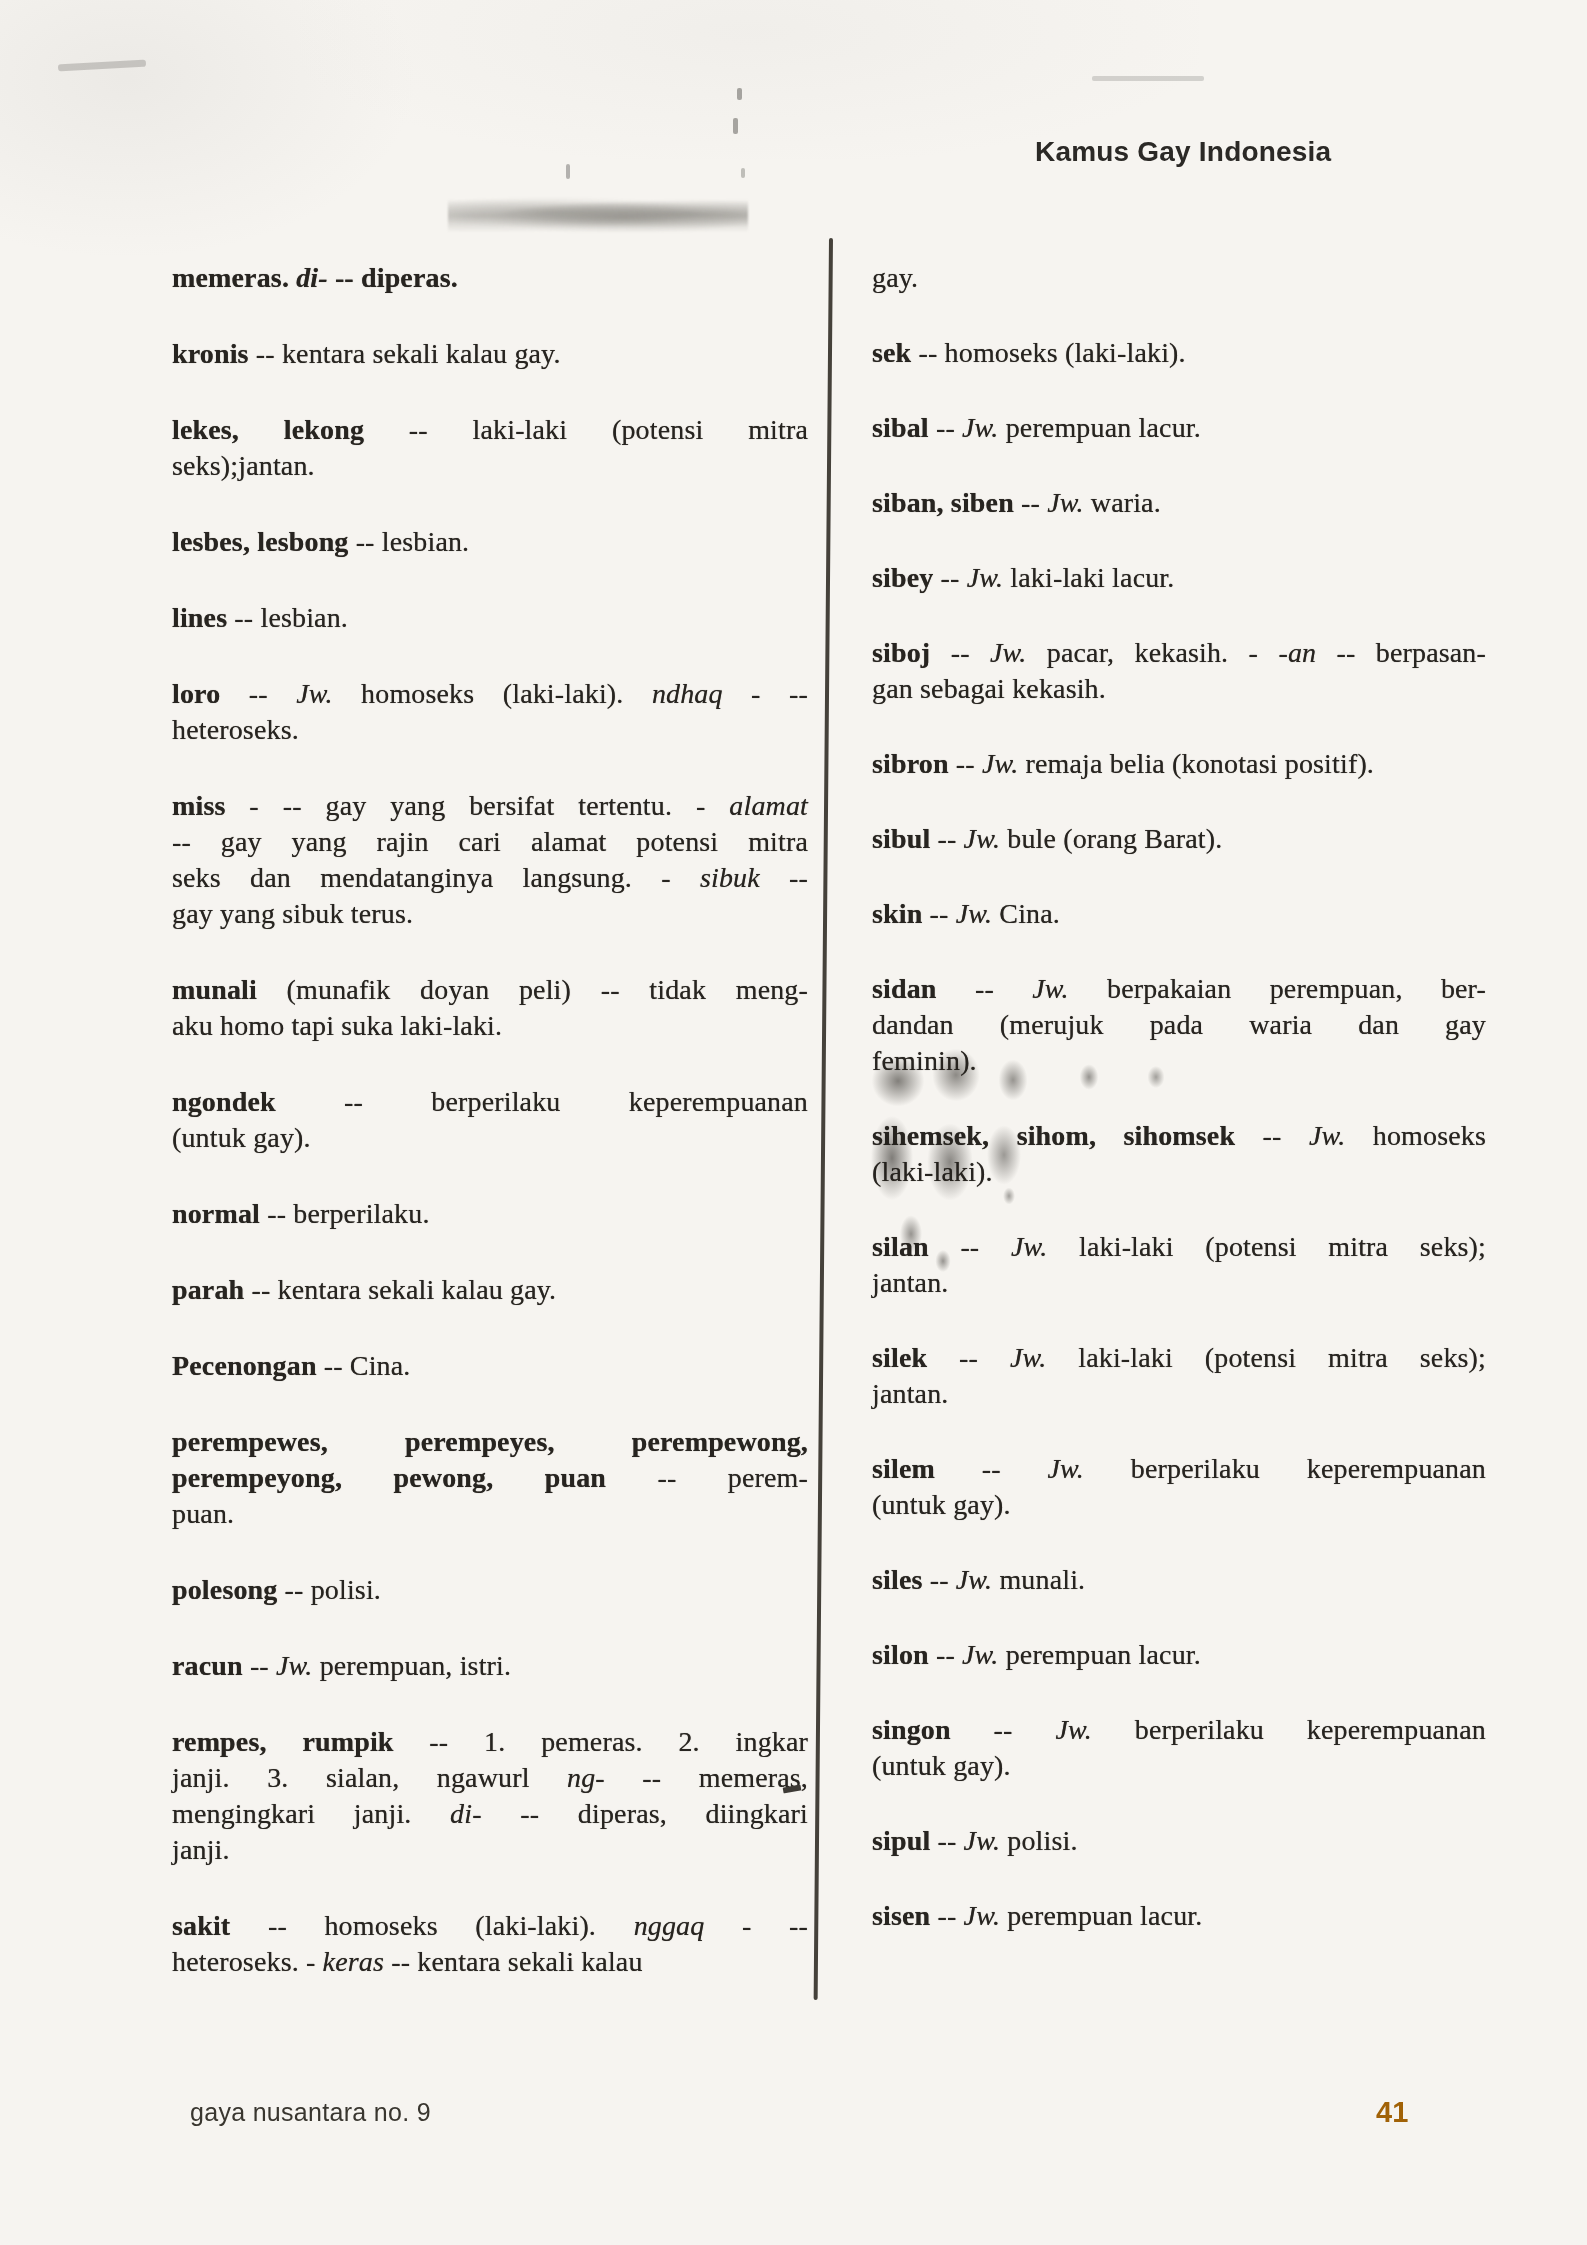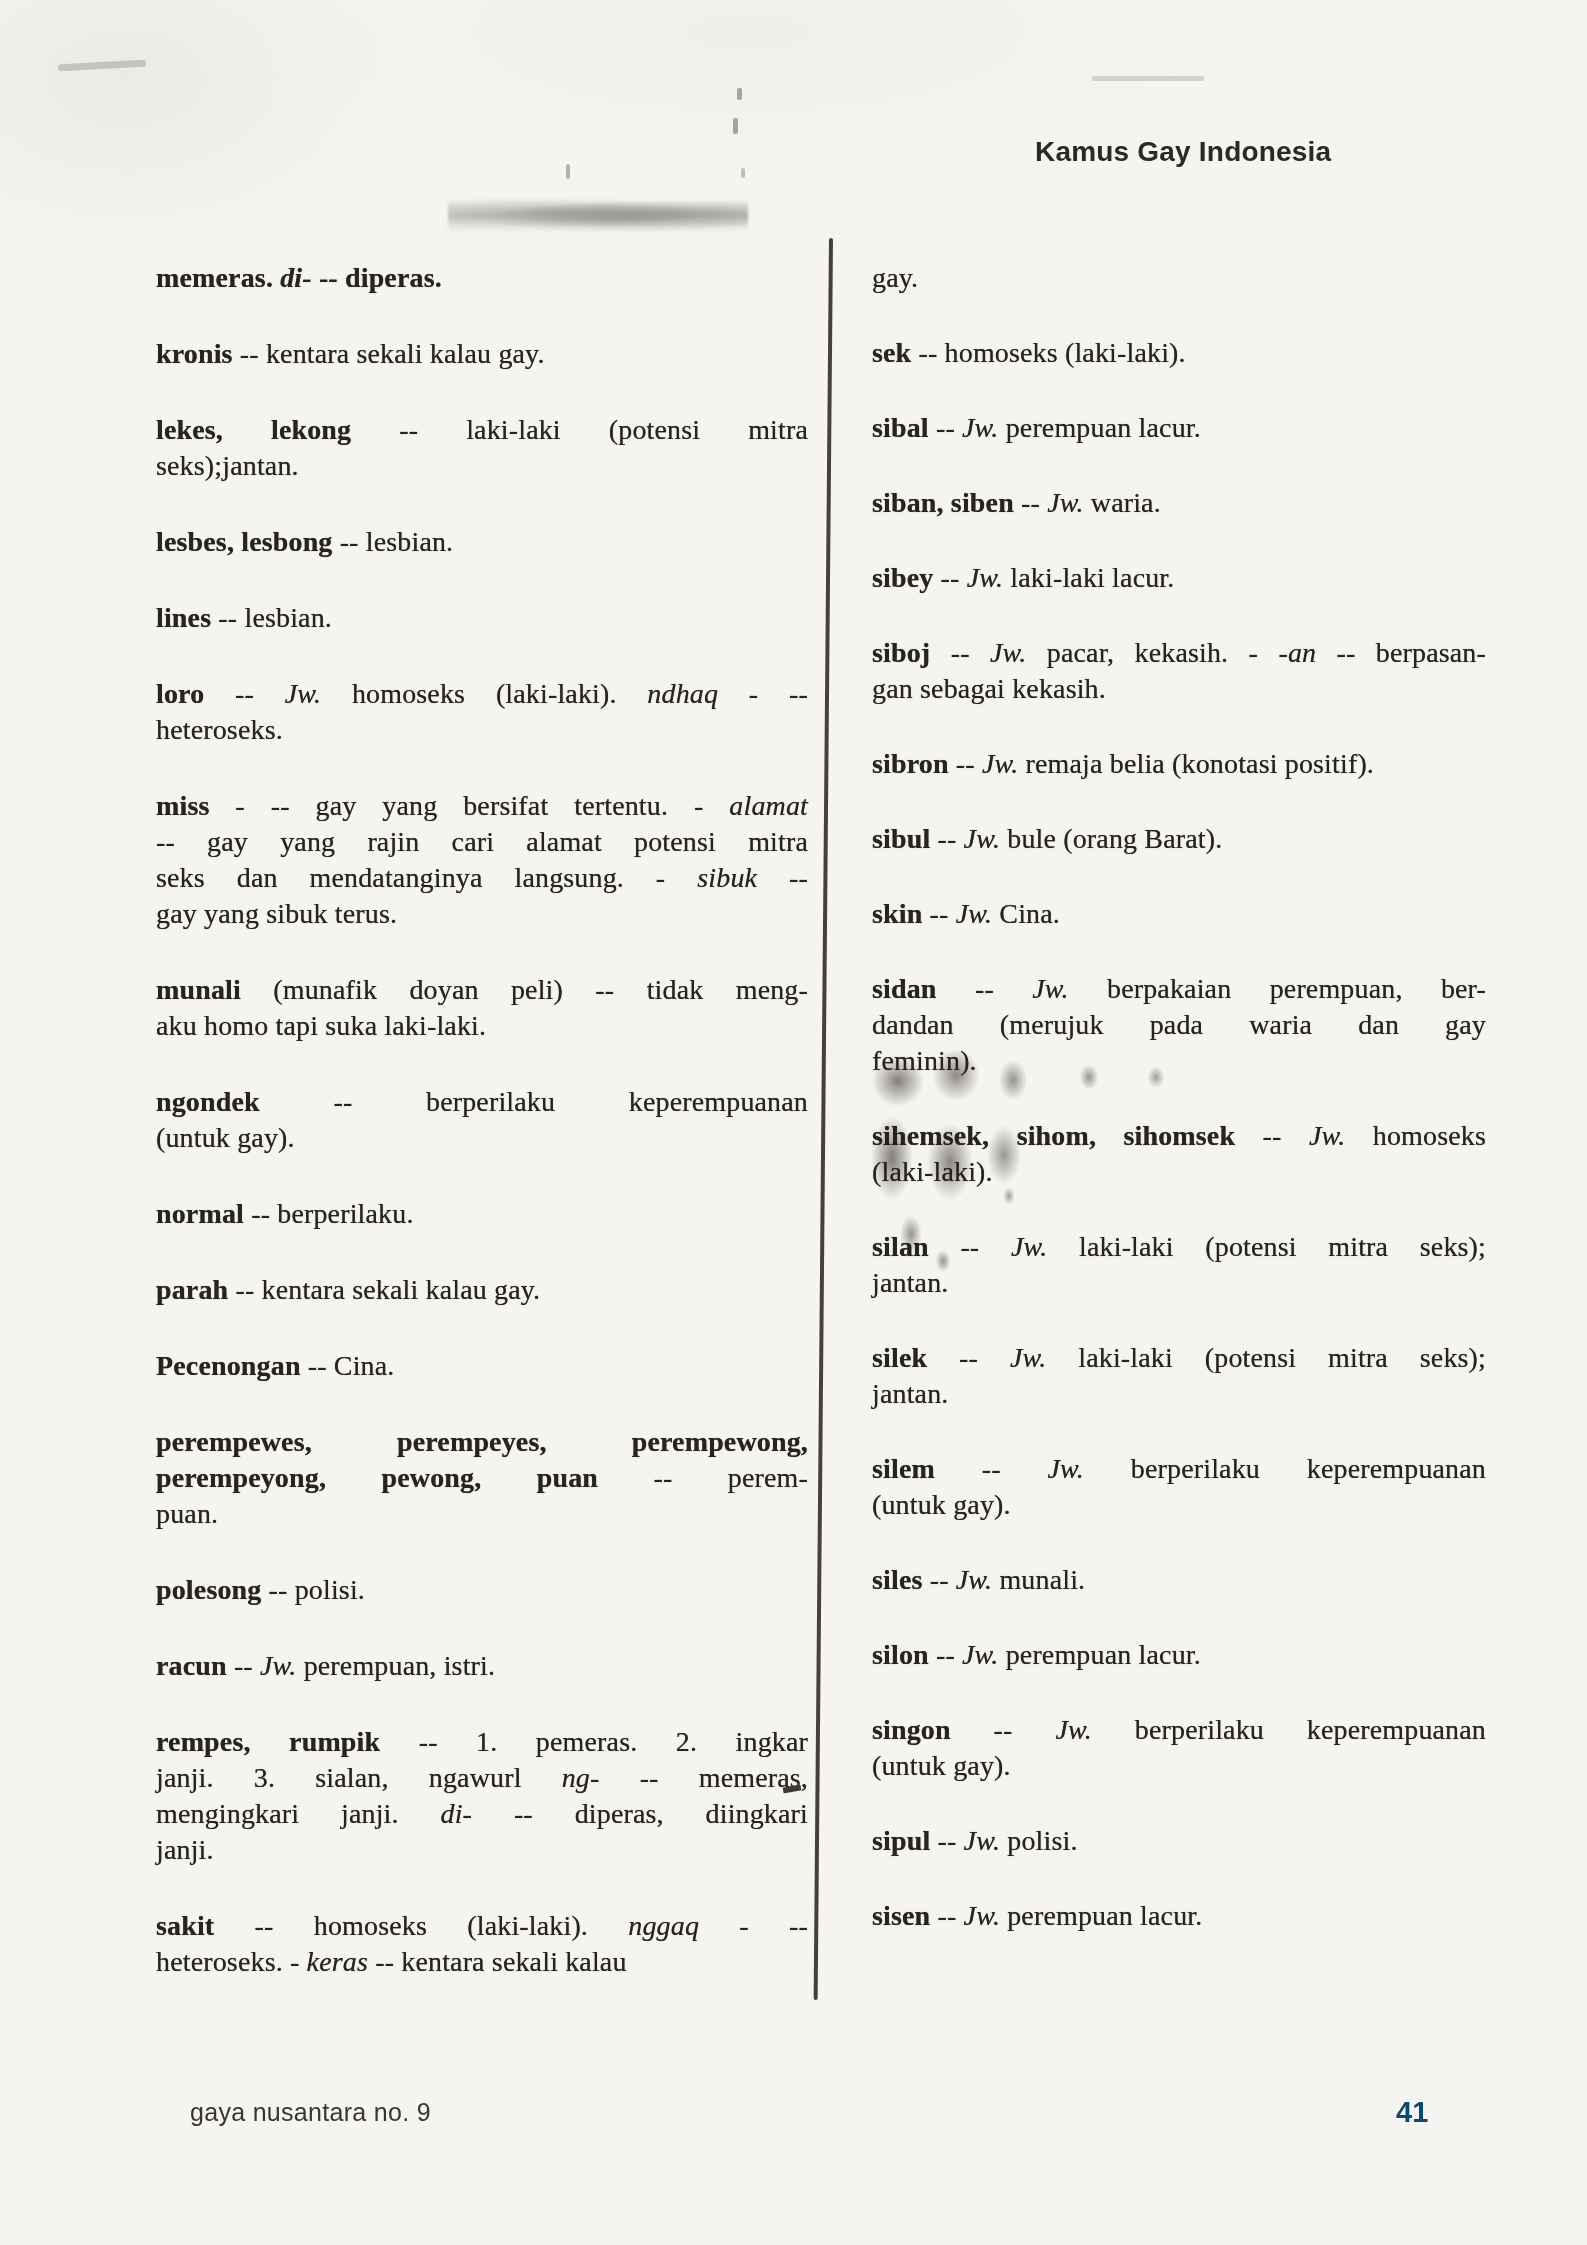--- a/index.html
+++ b/index.html
@@ -45,21 +45,21 @@
     top: 260px;
     color: #272420;
     font-size: 28px;
     line-height: 36px;
     letter-spacing: 0.15px;
     text-shadow: 0 0 0.7px rgba(45,40,34,0.75);
   }
   #left-col  { left: 156px; width: 652px; }
   #right-col { left: 872px; width: 614px; }
 
-  #left-col  .entry { margin: 0 0 40px 0; }
+  #left-col  .entry { margin: 0 0 40px 16px; }
   #right-col .entry { margin: 0 0 39px 0; }
 
   .entry .line { text-align: justify; text-align-last: justify; }
   .entry .line.last { text-align-last: left; }
 
   .seg.b  { font-weight: bold; }
   .seg.i  { font-style: italic; }
   .seg.bi { font-weight: bold; font-style: italic; }
 
   .divider-rule {
@@ -83,22 +83,21 @@
     color: #39362f;
     letter-spacing: 0.3px;
   }
   .footer-right {
     position: absolute;
     left: 1376px;
     top: 2096px;
     font-family: "Liberation Sans", "DejaVu Sans", sans-serif;
     font-weight: bold;
     font-size: 29px;
-    color: #0c4a6e;
-    margin-left: 20px;
+    color: #a16207;
   }
 
   
   .artifact { position: absolute; pointer-events: none; }
   .dash-topleft {
     left: 58px; top: 62px; width: 88px; height: 7px;
     background: rgba(105,103,100,0.30);
     transform: rotate(-3deg);
     border-radius: 3px;
   }

